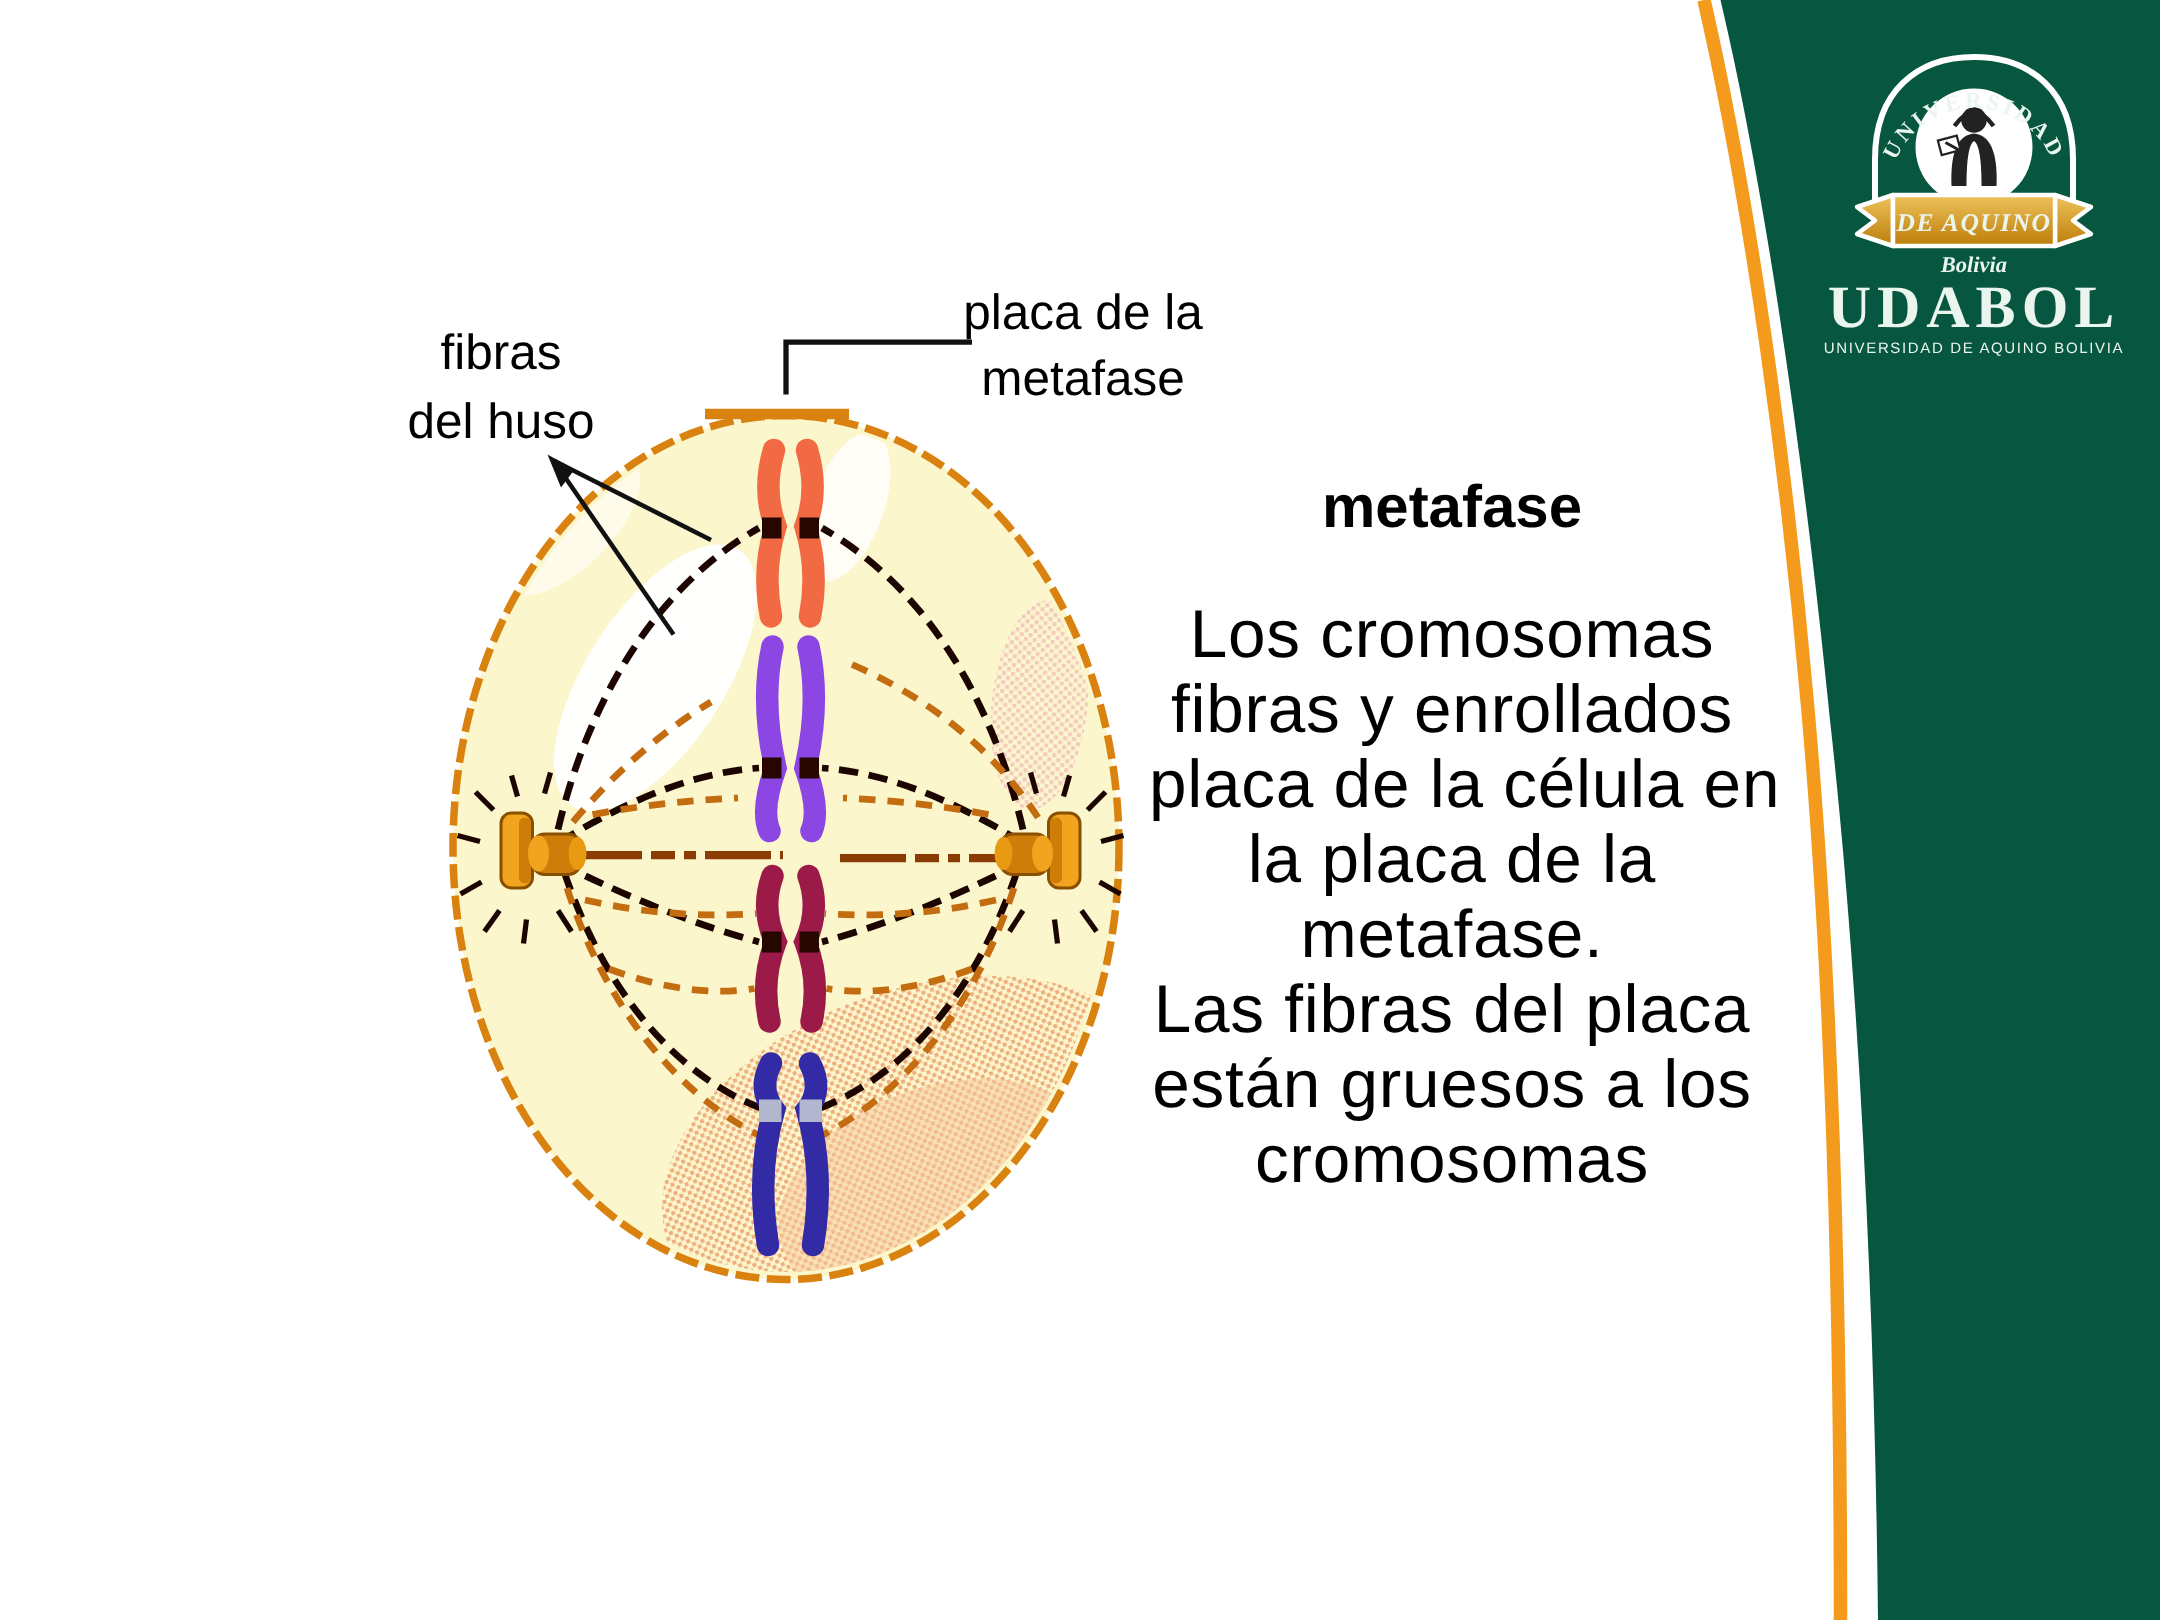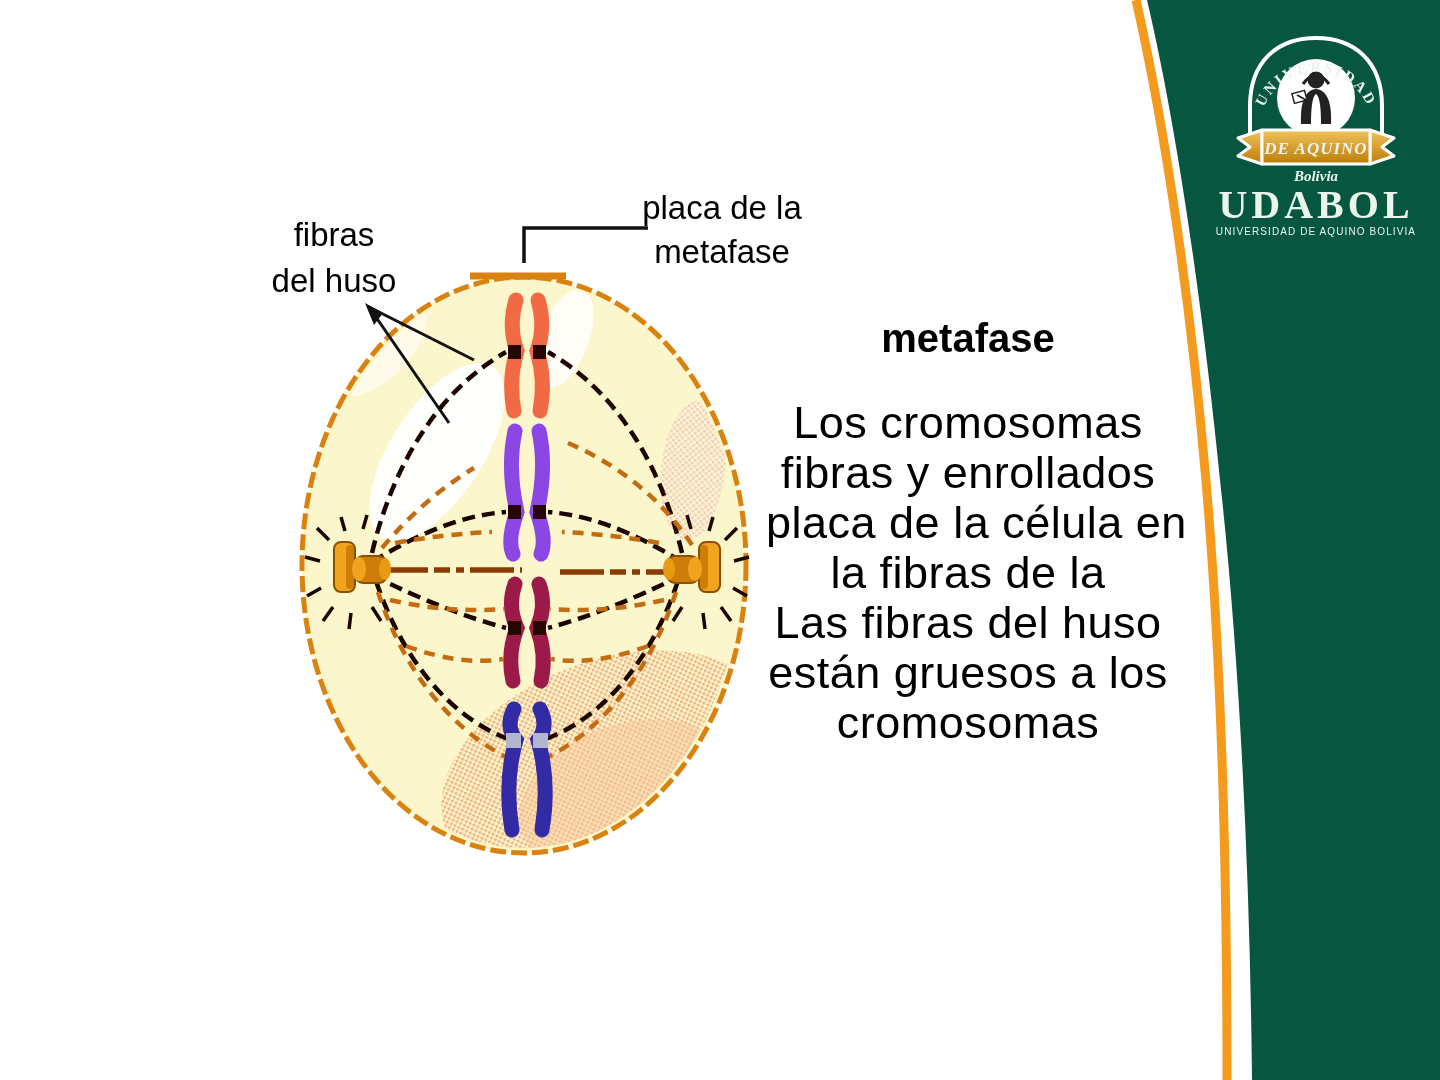--- a/index.html
+++ b/index.html
@@ -196,22 +196,23 @@
     <div>placa de la</div>
     <div>metafase</div>
   </div>
 
   <div class="textcol">
     <h1 class="title">metafase</h1>
     <div>
       <div class="para-line">Los cromosomas</div>
       <div class="para-line">fibras y enrollados</div>
       <div class="para-line">placa de la célula en</div>
-      <div class="para-line">la fibras de la</div>
-      <div class="para-line">Las fibras del huso</div>
+      <div class="para-line">la placa de la</div>
+      <div class="para-line">metafase.</div>
+      <div class="para-line">Las fibras del placa</div>
       <div class="para-line">están gruesos a los</div>
       <div class="para-line">cromosomas</div>
     </div>
   </div>
 
   <svg class="logo" viewBox="0 0 248 215">
     <defs>
       <linearGradient id="goldGrad" x1="0" y1="0" x2="0" y2="1">
         <stop class="gstop1" offset="0"></stop>
           <stop class="gstop2" offset="1"></stop>

